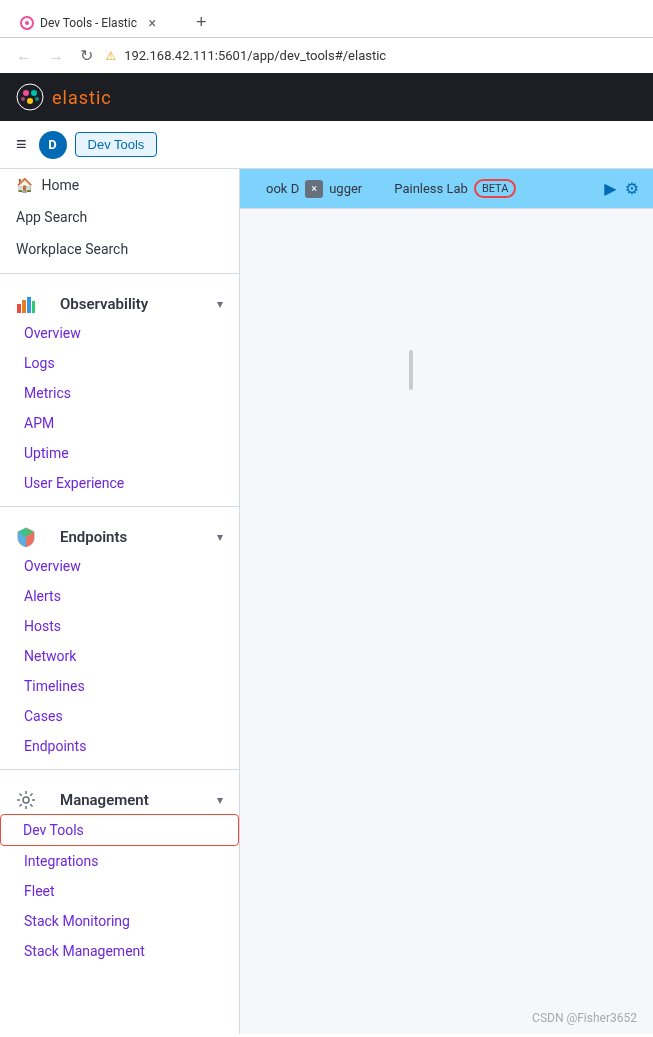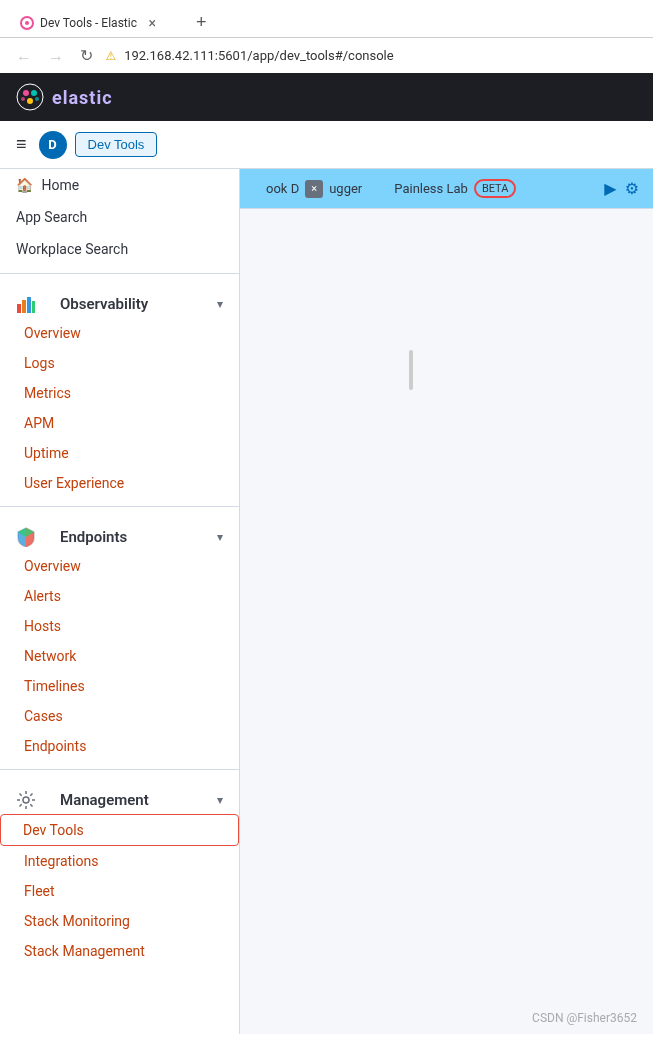--- a/index.html
+++ b/index.html
@@ -13,21 +13,21 @@
     .address-bar { background: #fff; display: flex; align-items: center; padding: 6px 12px; gap: 8px; border-top: 1px solid #ccc; }
     .nav-btn { background: none; border: none; font-size: 16px; color: #666; cursor: pointer; padding: 2px 4px; }
     .nav-btn.disabled { color: #ccc; cursor: default; }
     .security-icon { color: #e8a000; font-size: 12px; }
     .url-text { font-size: 13px; color: #333; flex: 1; }
 
     
     .app-header { background: #1d1e24; height: 48px; display: flex; align-items: center; padding: 0 16px; gap: 12px; }
     .elastic-logo { display: flex; align-items: center; gap: 8px; }
     .logo-icon { width: 28px; height: 28px; }
-    .logo-text { color: #c4b5fd; font-size: 18px; font-weight: 700; letter-spacing: 1px; }
+    .logo-text { color: #f97316; font-size: 18px; font-weight: 400; letter-spacing: 1px; }
 
     
     .toolbar { background: #fff; height: 48px; display: flex; align-items: center; padding: 0 12px; gap: 8px; border-bottom: 1px solid #d3dae6; }
     .hamburger-btn { background: none; border: none; cursor: pointer; padding: 4px; color: #343741; font-size: 18px; }
     .user-avatar { width: 28px; height: 28px; background: #006bb4; border-radius: 50%; display: flex; align-items: center; justify-content: center; color: #fff; font-size: 13px; font-weight: bold; }
     .active-tool-btn { background: #e8f4fd; border: 1px solid #006bb4; border-radius: 4px; padding: 4px 12px; font-size: 13px; color: #006bb4; cursor: pointer; }
 
     
     .main-layout { display: flex; height: calc(1037px - 48px - 48px - 76px); }
 
@@ -53,21 +53,21 @@
     .content-tab-close { width: 18px; height: 18px; background: #69707d; border-radius: 3px; display: flex; align-items: center; justify-content: center; color: #fff; font-size: 11px; }
     .beta-badge { border: 2px solid #ef4444; border-radius: 10px; padding: 1px 6px; font-size: 11px; color: #343741; }
     .tab-icons { display: flex; gap: 4px; margin-left: auto; }
     .tab-icon-btn { background: none; border: none; cursor: pointer; color: #006bb4; font-size: 16px; padding: 2px; }
 
     .editor-area { flex: 1; background: #f5f7fa; }
 
     
     .watermark { position: fixed; bottom: 12px; right: 16px; font-size: 12px; color: #aaa; }
 
-    .sidebar-sub-item { padding: 7px 16px 7px 24px; font-size: 14px; color: #c2410c; cursor: pointer; display: flex; align-items: center; }
+    .sidebar-sub-item { padding: 7px 16px 7px 24px; font-size: 14px; color: #6d28d9; cursor: pointer; display: flex; align-items: center; }
   </style>
 </head>
 <body>
 
 <div>
   <div class="tab-bar">
     <div class="tab">
       <div class="tab-favicon">
         <svg width="14" height="14" viewBox="0 0 14 14">
           <circle cx="7" cy="7" r="6" fill="none" stroke="#f04e98" stroke-width="2"></circle>
@@ -77,21 +77,21 @@
       <span class="tab-title">Dev Tools - Elastic</span>
       <span class="tab-close">×</span>
     </div>
     <button class="tab-new">+</button>
   </div>
   <div class="address-bar">
     <button class="nav-btn disabled">←</button>
     <button class="nav-btn disabled">→</button>
     <button class="nav-btn">↻</button>
     <span class="security-icon">⚠</span>
-    <span class="url-text">192.168.42.111:5601/app/dev_tools#/console</span>
+    <span class="url-text">192.168.42.111:5601/app/dev_tools#/elastic</span>
   </div>
 </div>
 
 <div class="app-header">
   <div class="elastic-logo">
     <svg class="logo-icon" viewBox="0 0 28 28">
       <circle cx="14" cy="14" r="13" fill="none" stroke="#fff" stroke-width="1"></circle>
       <circle cx="10" cy="10" r="3" fill="#f04e98"></circle>
       <circle cx="18" cy="10" r="3" fill="#00bfb3"></circle>
       <circle cx="14" cy="18" r="3" fill="#fec514"></circle>

